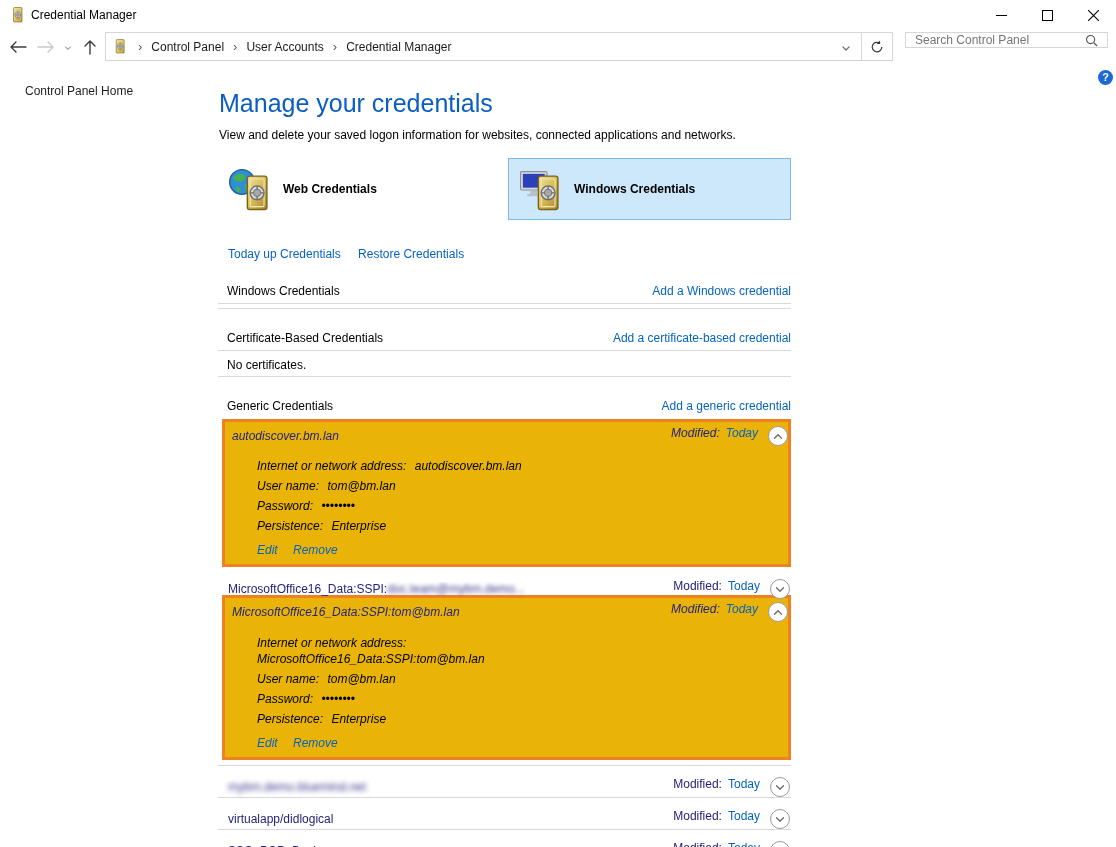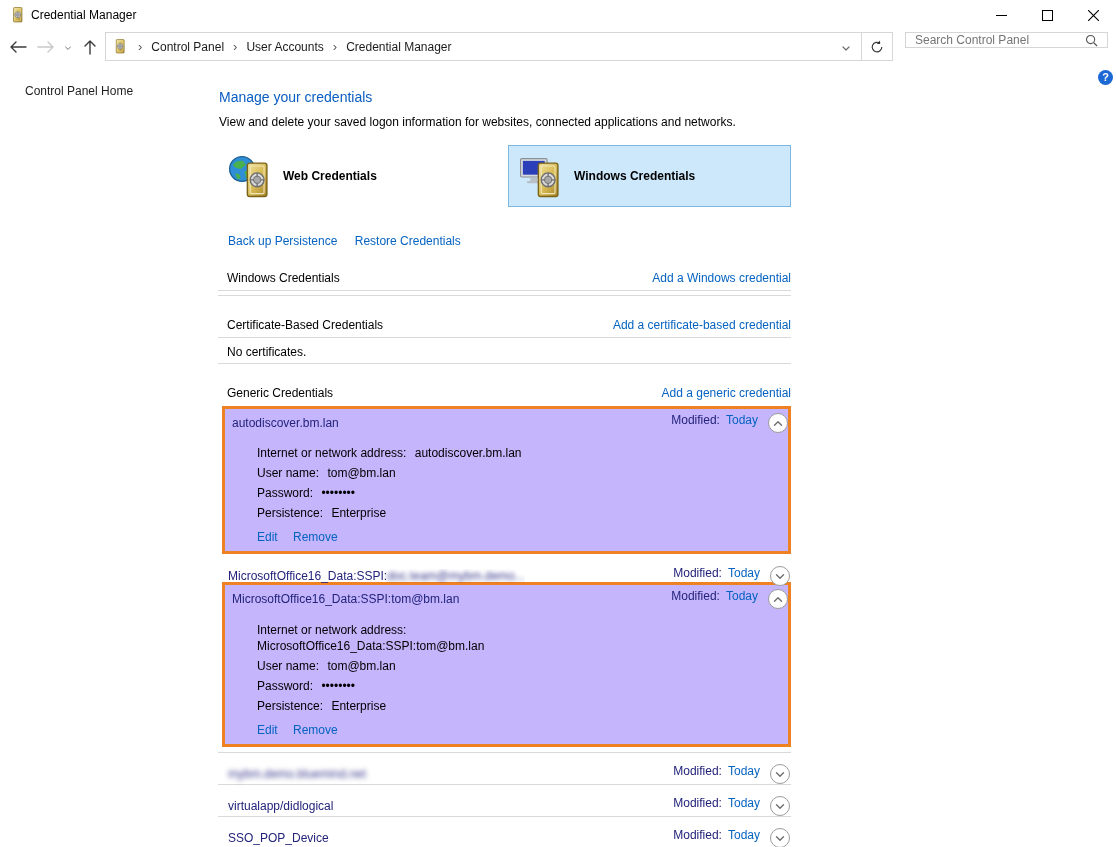--- a/index.html
+++ b/index.html
@@ -37,21 +37,21 @@
 
   
   .content { position:relative; height:784px; }
   .help-btn { position:absolute; left:1098px; top:7px; width:15px; height:15px; border-radius:50%;
               background:#1c68d4; color:#fff; font-weight:bold; font-size:11px; line-height:15px;
               text-align:center; cursor:pointer; }
   .sidebar { position:absolute; left:25px; top:21px; }
   .sidebar a { color:#1e1e1e; text-decoration:none; cursor:pointer; }
 
   .main { position:absolute; left:218px; top:0; width:573px; }
-  h1.page-title { font-size:14px; font-weight:normal; color:#0a5dc2; margin:26px 0 0 1px; }
+  h1.page-title { font-size:25px; font-weight:normal; color:#0a5dc2; margin:26px 0 0 1px; }
   .page-sub { margin:10px 0 0 1px; color:#000; }
 
   .tiles { display:flex; margin-top:16px; }
   .tile { width:283px; height:62px; display:flex; align-items:center; cursor:pointer; padding-left:9px; }
   .tile + .tile { margin-left:7px; }
   .tile.selected { background:#cde8fa; border:1px solid #7db8e0; }
   .tile-label { font-weight:bold; color:#000; margin-left:8px; }
 
   .backup-row { margin:27px 0 0 10px; }
   a.lnk { color:#0563c1; text-decoration:none; cursor:pointer; }
@@ -63,21 +63,21 @@
   .empty-txt { margin:7px 0 0 9px; color:#000; }
 
   .cred-row { height:26px; display:flex; align-items:center; padding:16px 1px 0 10px; }
   .cred-name { color:#23237b; cursor:pointer; white-space:nowrap; overflow:hidden; }
   .row-right { margin-left:auto; display:flex; white-space:nowrap; }
   .mod-label { color:#23237b; }
   .mod-value { color:#0563c1; margin-left:6px; cursor:pointer; }
   .chev-btn { width:20px; height:20px; border:1px solid #9b9b9b; border-radius:50%; margin-left:10px;
               display:flex; align-items:center; justify-content:center; cursor:pointer; background:#fff; flex:none; }
 
-  .hl-box { border:3px solid #ee8122; margin-left:4px; margin-top:0; background:#c4b5fd; }
+  .hl-box { border:3px solid #ee8122; margin-left:4px; margin-top:0; background:#eab308;font-style:italic; }
   .hl-box .cred-row { padding:2px 0 0 7px; }
   .cred-details { padding:6px 0 7px 32px; }
   .detail-line { margin-top:5px; line-height:15px; color:#000; }
   .detail-line .val { margin-left:5px; }
   .detail-line.wrap2 { line-height:16px; }
   .actions { margin-top:9px; }
   .actions a + a { margin-left:12px; }
 
   .blurred { filter:blur(2px); color:#3b3b8f; }
   .blurred2 { filter:blur(2.5px); color:#3b3b8f; }
@@ -238,21 +238,21 @@
             <svg width="48" height="46" viewBox="0 0 48 46">
               <use href="#monitor" transform="translate(2,6) scale(1.15)"></use>
               <use href="#safe" transform="translate(10,10) scale(1.15)"></use>
             </svg>
           </span>
           <span class="tile-label">Windows Credentials</span>
         </div>
       </div>
 
       <div class="backup-row">
-        <a class="lnk">Back up Persistence</a>
+        <a class="lnk">Today up Credentials</a>
         <a class="lnk">Restore Credentials</a>
       </div>
 
       <div class="sec-head mt23">
         <span class="sec-title">Windows Credentials</span>
         <a class="lnk">Add a Windows credential</a>
       </div>
       <div class="divider"></div>
       <div class="divider mt4"></div>
 

